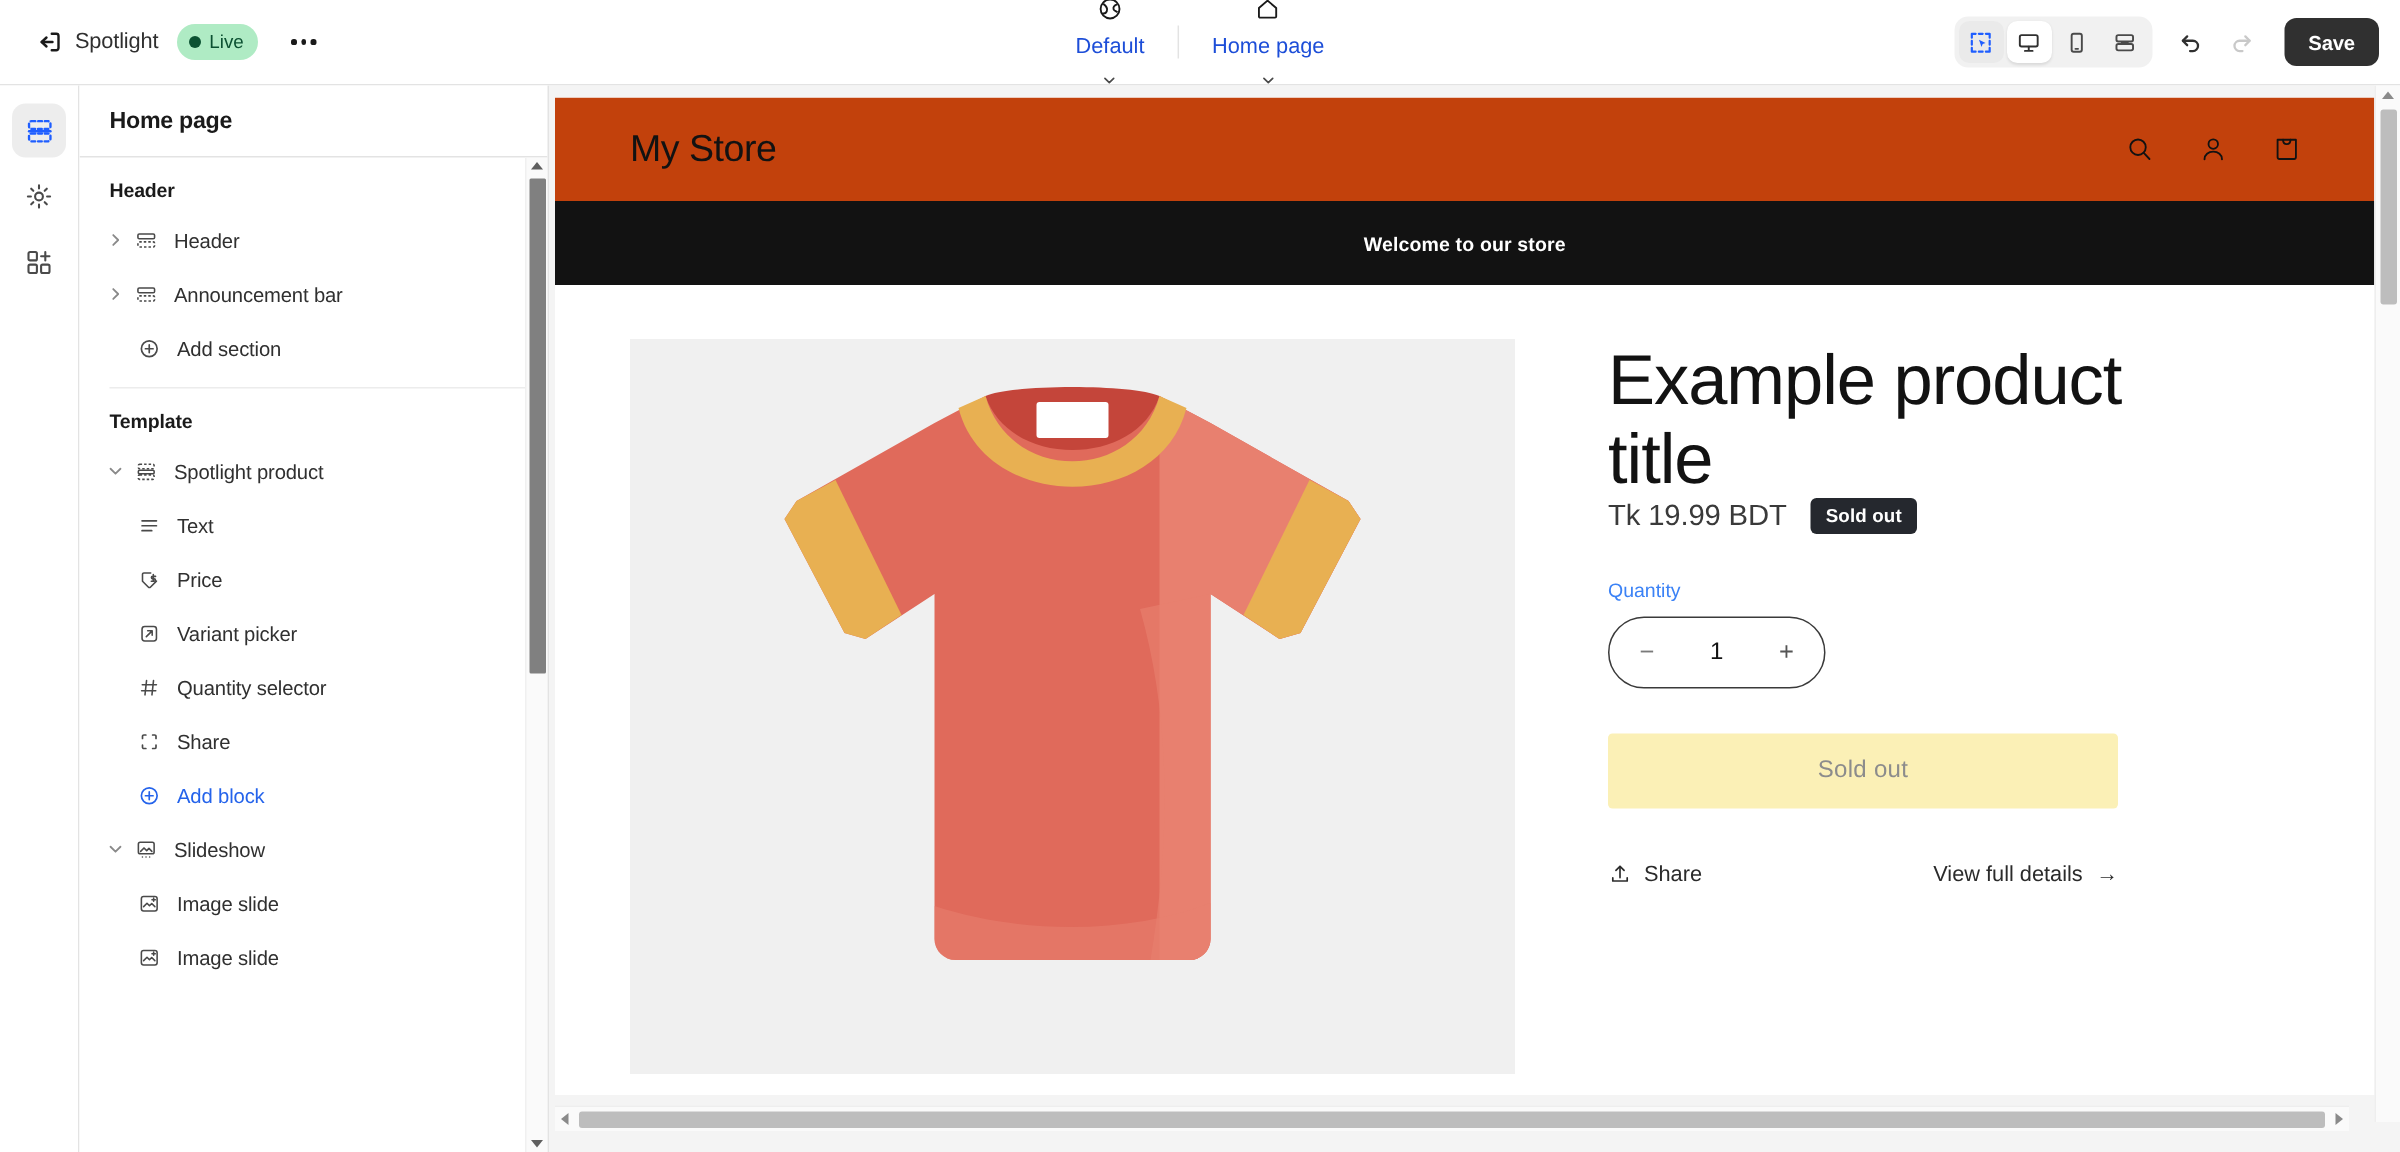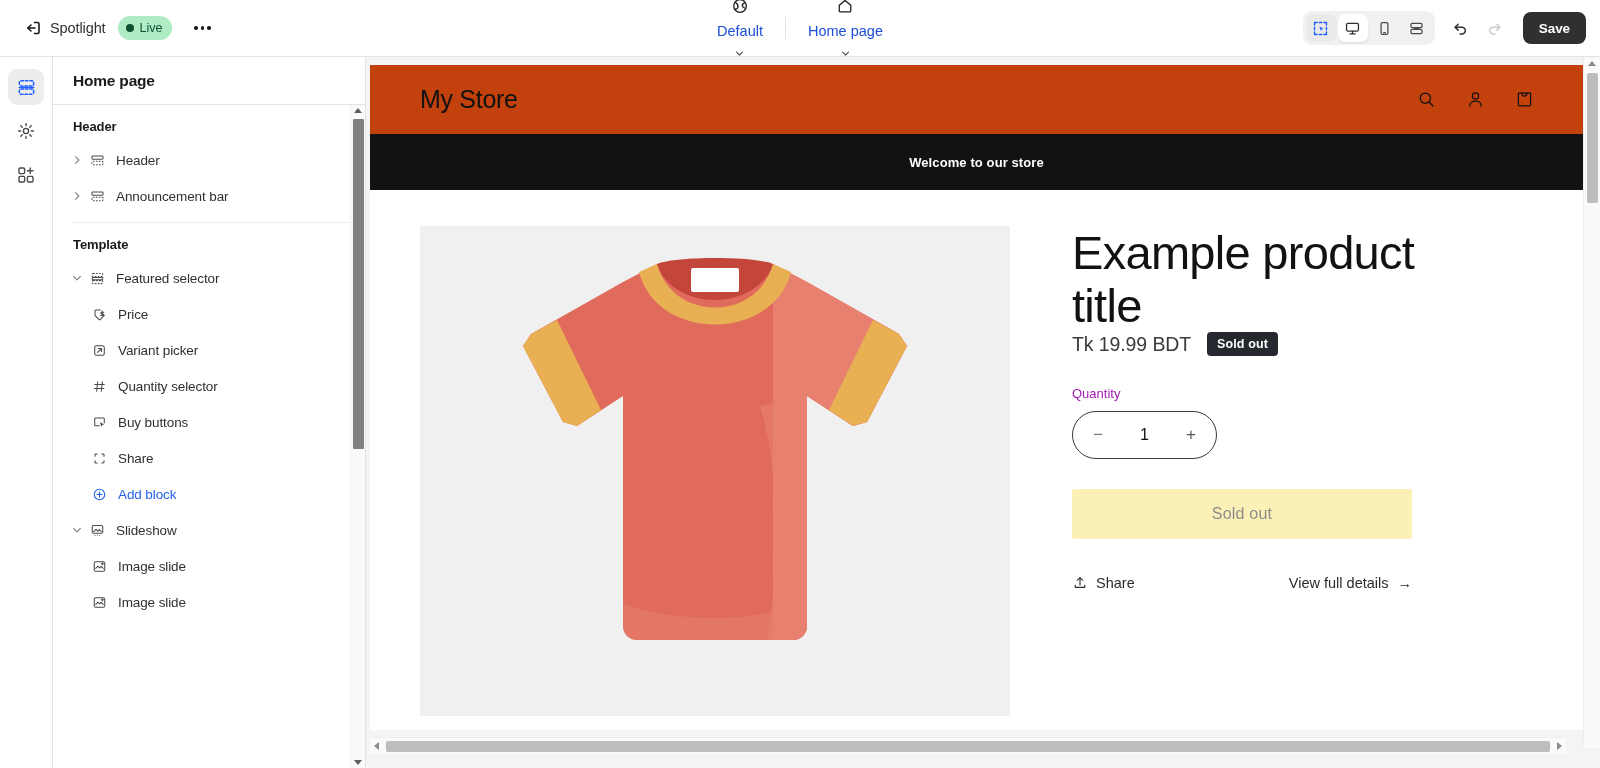--- a/index.html
+++ b/index.html
@@ -179,21 +179,21 @@
   #prod-title {
     font-size: 47px; line-height: 1.13; color: #121212; font-weight: 400;
     letter-spacing: -0.7px; max-width: 390px;
   }
   #price-row { display: flex; align-items: center; gap: 16px; }
   #price { font-size: 19.5px; color: #3a3a3a; letter-spacing: -0.1px; }
   #sold-badge {
     background: #25282e; color: #ffffff; font-size: 12.5px; font-weight: 700;
     padding: 5px 10px; border-radius: 4px; letter-spacing: 0.1px;
   }
-  #qty-label { margin-top: 30px; font-size: 13px; color: #a21caf; }
+  #qty-label { margin-top: 30px; font-size: 13px; color: #3b82f6; }
   #qty-box {
     margin-top: 10px; width: 145px; height: 48px; border: 1px solid #3a3a3a;
     border-radius: 26px; display: flex; align-items: center; justify-content: space-between;
     padding: 0 20px; font-size: 16px; color: #121212;
   }
   #qty-box .pm { cursor: pointer; font-size: 17px; color: #555; user-select: none; }
   #qty-box .pm.minus { color: #7a7a7a; }
   #sold-btn {
     margin-top: 30px; width: 340px; height: 50px; background: #fbf0b6;
     color: #8c8c8c; border: none; border-radius: 3px;
@@ -394,41 +394,58 @@
       </span>
       <span class="ico">
         <svg width="15" height="15" viewBox="0 0 20 20" fill="none" stroke="currentColor" stroke-width="1.4">
           <rect x="2.6" y="4" width="14.8" height="4.2" rx="1.2"></rect>
           <rect x="2.6" y="11" width="14.8" height="4.6" rx="1.2" stroke-dasharray="2.2 1.8"></rect>
         </svg>
       </span>
       <span class="lbl">Announcement bar</span>
     </div>
 
+    <div class="row sec-add">
+      <span class="ico">
+        <svg width="15" height="15" viewBox="0 0 20 20" fill="none" stroke="currentColor" stroke-width="1.5" stroke-linecap="round">
+            <circle cx="10" cy="10" r="7"></circle>
+            <path d="M10 6.6v6.8M6.6 10h6.8"></path>
+          </svg>
+      </span>
+      <span class="lbl">Add section</span>
+    </div>
 
     <div class="group-sep"></div>
 
     <div class="group-label">Template</div>
 
     <div class="row">
       <span class="caret">
         <svg width="12" height="12" viewBox="0 0 20 20" fill="none" stroke="currentColor" stroke-width="2" stroke-linecap="round" stroke-linejoin="round">
             <path d="M4.5 7.5L10 13l5.5-5.5"></path>
           </svg>
       </span>
       <span class="ico">
         <svg width="15" height="15" viewBox="0 0 20 20" fill="none" stroke="currentColor" stroke-width="1.4">
           <rect x="3" y="3.4" width="14" height="4" rx="1.1" stroke-dasharray="2.2 1.8"></rect>
           <rect x="3" y="8.6" width="14" height="3.2" rx="1"></rect>
           <rect x="3" y="12.8" width="14" height="4" rx="1.1" stroke-dasharray="2.2 1.8"></rect>
         </svg>
       </span>
-      <span class="lbl">Featured selector</span>
-    </div>
-
+      <span class="lbl">Spotlight product</span>
+    </div>
+
+    <div class="row block">
+      <span class="ico">
+        <svg width="15" height="15" viewBox="0 0 20 20" fill="none" stroke="currentColor" stroke-width="1.5" stroke-linecap="round">
+            <path d="M3.6 5.6h12.8M3.6 10h12.8M3.6 14.4h8.6"></path>
+          </svg>
+      </span>
+      <span class="lbl">Text</span>
+    </div>
 
 
     <div class="row block">
       <span class="ico">
         <svg width="15" height="15" viewBox="0 0 20 20" fill="none" stroke="currentColor" stroke-width="1.4" stroke-linecap="round" stroke-linejoin="round">
           <path d="M16.4 11.2l-5.2 5.2a1.5 1.5 0 0 1-2.1 0L4 11.3V5.2A1.2 1.2 0 0 1 5.2 4h6.1"></path>
           <path d="M13.6 5.4v6M15.6 7h-2.6a1.1 1.1 0 0 0 0 2.2h1.4a1.1 1.1 0 0 1 0 2.2h-2.6"></path>
         </svg>
       </span>
       <span class="lbl">Price</span>
@@ -446,29 +463,20 @@
 
     <div class="row block">
       <span class="ico">
         <svg width="15" height="15" viewBox="0 0 20 20" fill="none" stroke="currentColor" stroke-width="1.4" stroke-linecap="round">
             <path d="M7.6 3.6L6.2 16.4M13.8 3.6l-1.4 12.8M3.8 7.4h12.6M3.2 12.6h12.6"></path>
           </svg>
       </span>
       <span class="lbl">Quantity selector</span>
     </div>
 
-    <div class="row block">
-      <span class="ico">
-        <svg width="15" height="15" viewBox="0 0 20 20" fill="none" stroke="currentColor" stroke-width="1.4" stroke-linecap="round" stroke-linejoin="round">
-          <path d="M16.4 10.4V5.2A1.2 1.2 0 0 0 15.2 4H4.8a1.2 1.2 0 0 0-1.2 1.2v8a1.2 1.2 0 0 0 1.2 1.2h5"></path>
-          <path d="M10.4 9.6l6 2.6-2.6 1-1 2.6z" fill="currentColor" stroke="none"></path>
-        </svg>
-      </span>
-      <span class="lbl">Buy buttons</span>
-    </div>
 
     <div class="row block">
       <span class="ico">
         <svg width="15" height="15" viewBox="0 0 20 20" fill="none" stroke="currentColor" stroke-width="1.5" stroke-linecap="round" stroke-linejoin="round">
           <path d="M7 4H5.2A1.2 1.2 0 0 0 4 5.2V7M13 4h1.8A1.2 1.2 0 0 1 16 5.2V7M16 13v1.8a1.2 1.2 0 0 1-1.2 1.2H13M4 13v1.8A1.2 1.2 0 0 0 5.2 16H7"></path>
         </svg>
       </span>
       <span class="lbl">Share</span>
     </div>
 

